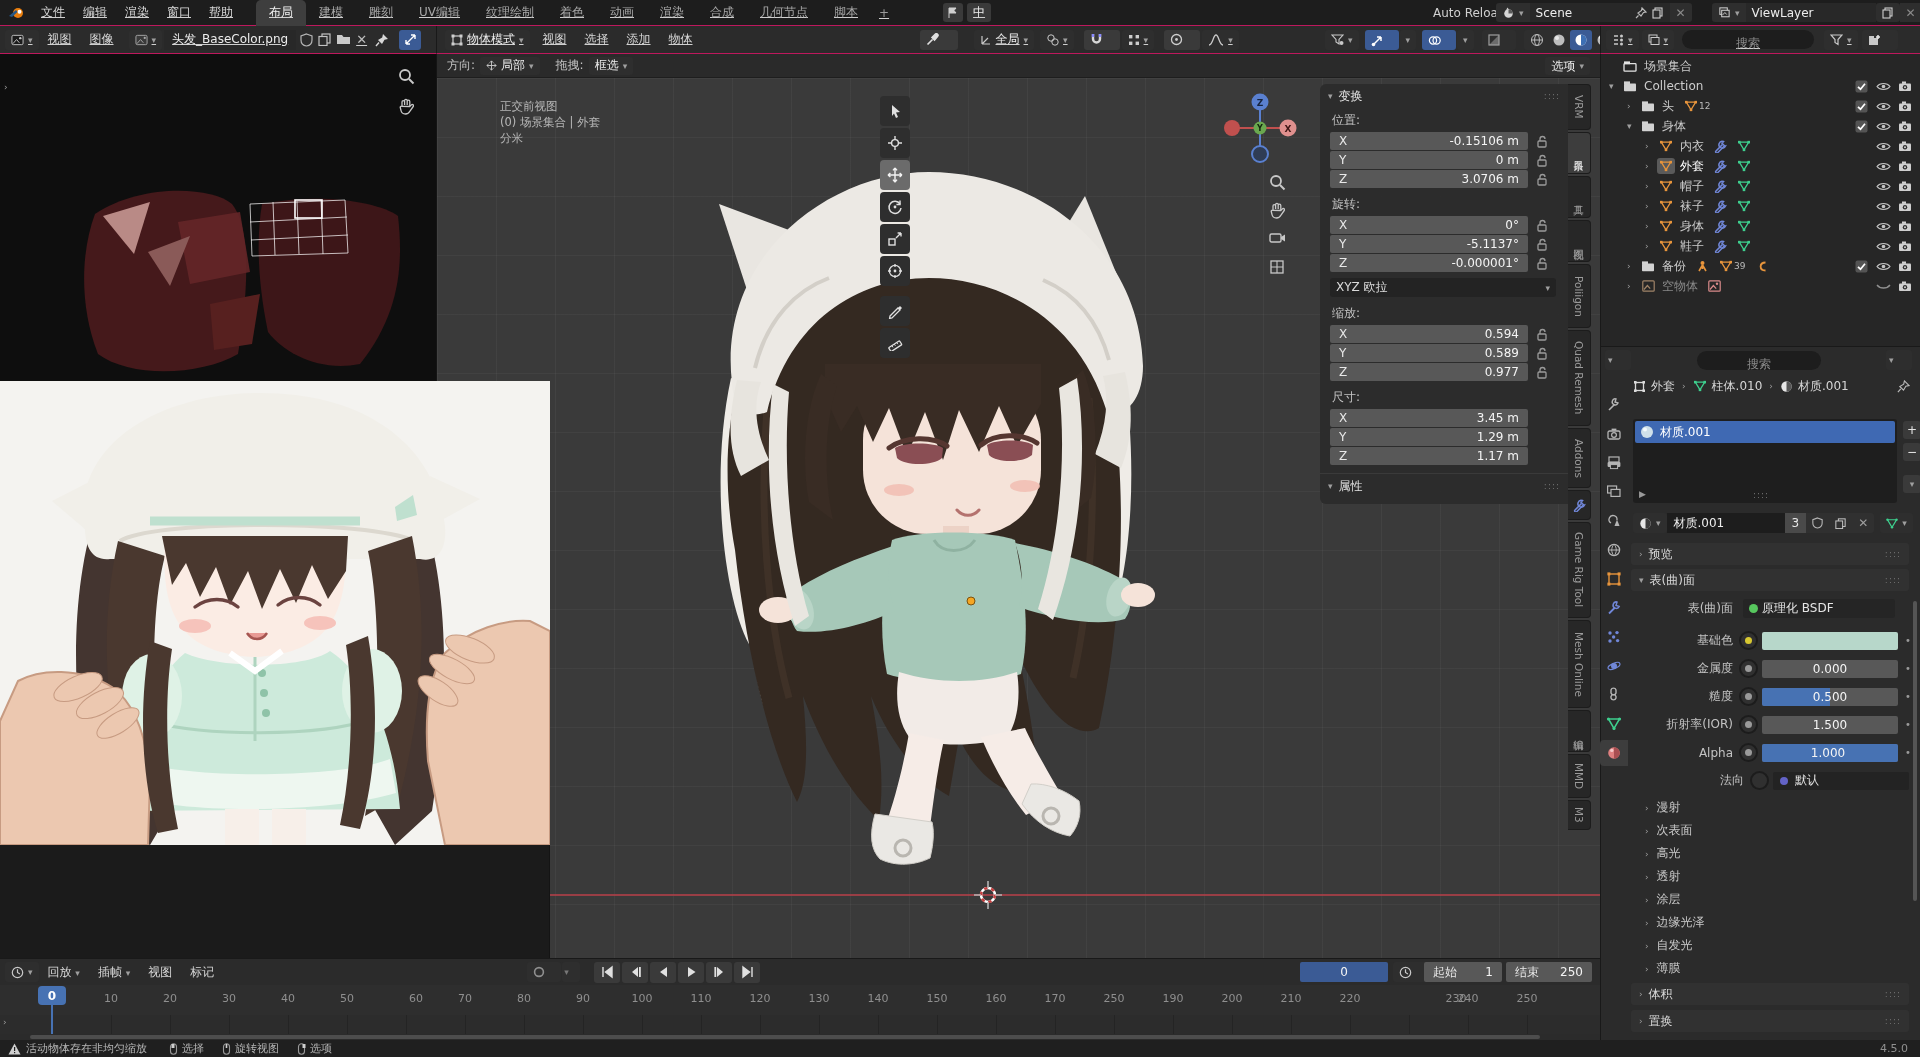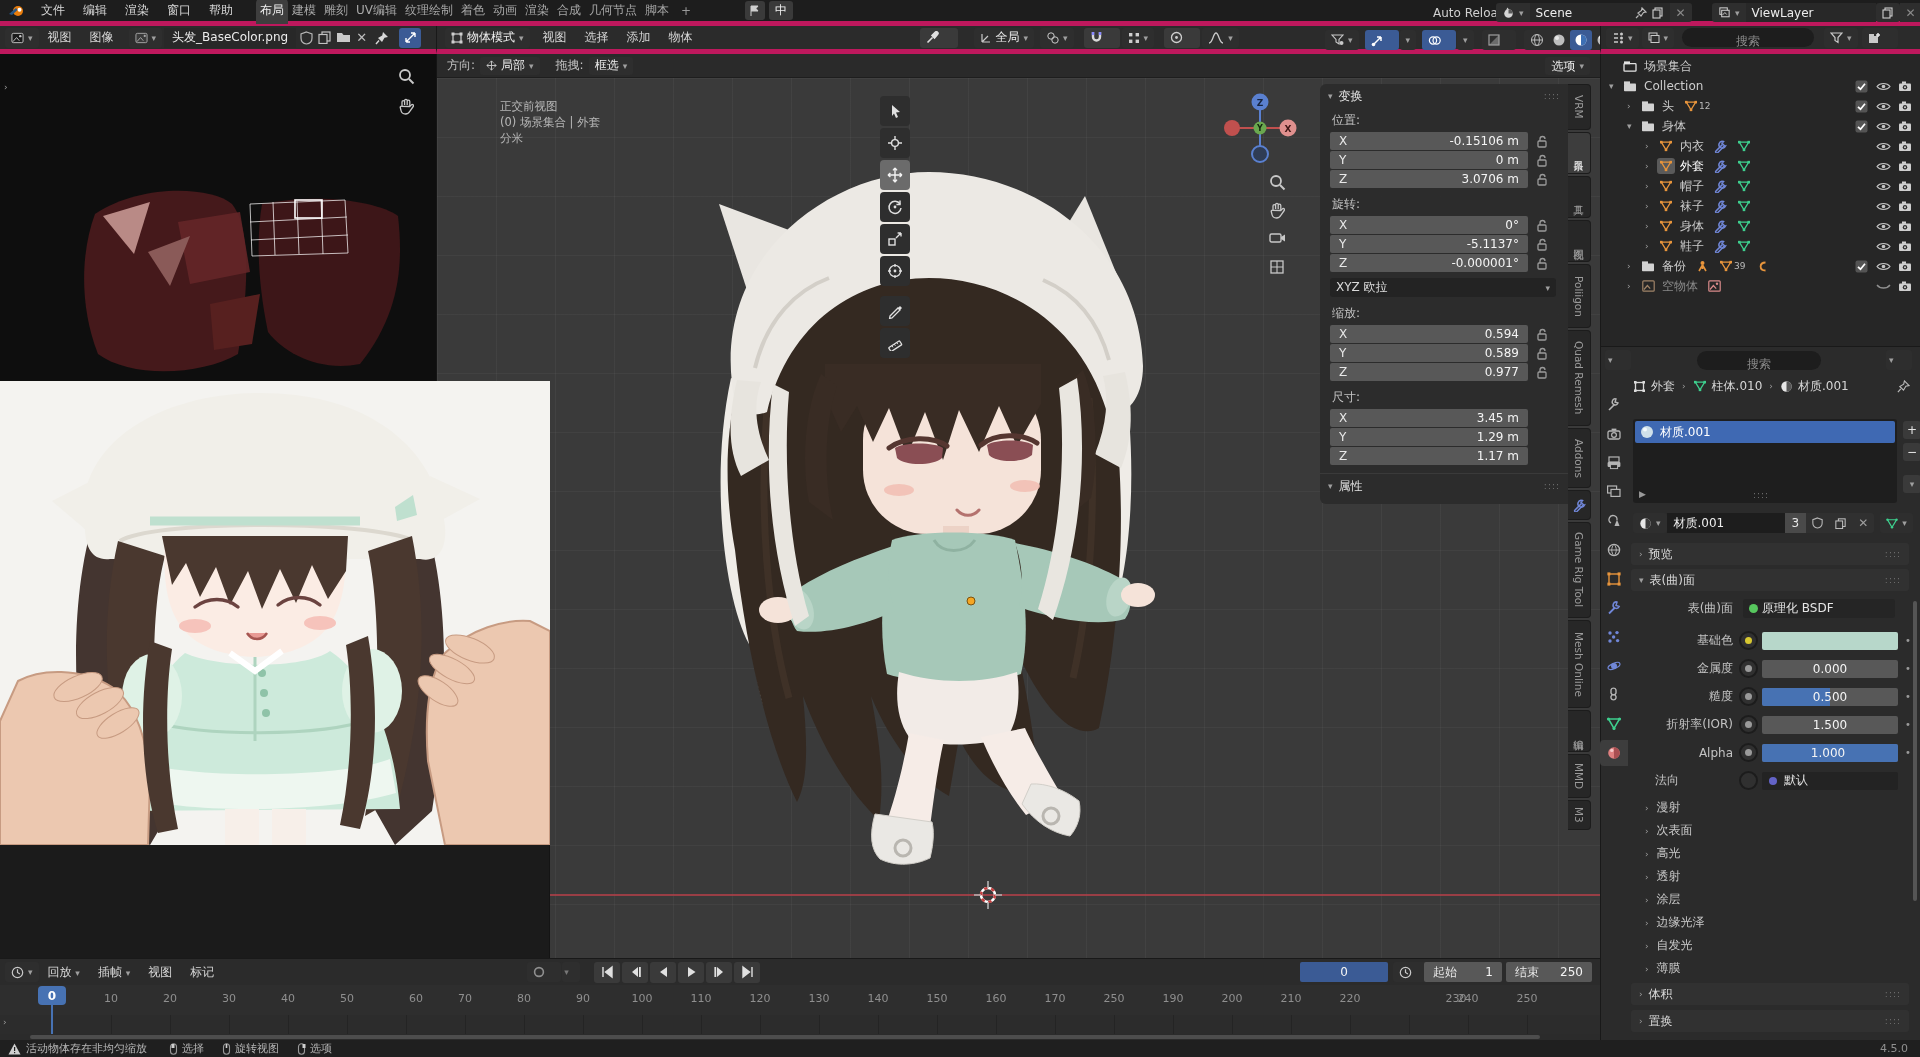--- a/index.html
+++ b/index.html
@@ -2,23 +2,23 @@
 <html><head>
 <meta charset="utf-8">
 <style>
   html,body{margin:0;padding:0;background:#000;}
   #root{position:relative;width:1920px;height:1057px;overflow:hidden;background:#1d1d1d;
         font-family:"DejaVu Sans","Liberation Sans",sans-serif;font-size:12px;color:#cfcfcf;
         -webkit-font-smoothing:antialiased;}
   .abs{position:absolute;}
   .row{display:flex;align-items:center;}
   .menu-item{padding:0 9px;color:#d6d6d6;cursor:default;}
-  .ws-tab{padding:0 4px;height:26px;display:flex;align-items:center;color:#a8a8a8;border-radius:5px 5px 0 0;}
+  .ws-tab{padding:0 13px;height:26px;display:flex;align-items:center;color:#a8a8a8;border-radius:5px 5px 0 0;}
   .ws-tab.active{background:#3e3e3e;color:#f0f0f0;}
-  .hdr{background:#2b2b2b;border-bottom:5px solid #be185d;box-sizing:border-box;}
+  .hdr{background:#2b2b2b;border-bottom:1px solid #be185d;box-sizing:border-box;text-decoration:underline;}
   .btn{background:#282828;border-radius:3px;display:inline-flex;align-items:center;gap:4px;padding:0 6px;height:20px;color:#dcdcdc;}
   .btn.blue{background:#3b5b95;}
   .btn.grey{background:#3a3a3a;}
   .field{background:#585858;border-radius:2px;color:#f4f4f4;position:relative;display:flex;align-items:center;height:18px;overflow:hidden;}
   .field .ax{margin-left:9px;color:#e8e8e8;}
   .field .val{position:absolute;right:9px;}
   .field .fill{position:absolute;left:0;top:0;bottom:0;background:#4772b3;}
   .lbl{color:#c3c3c3;}
   .grip{color:#6f6f6f;font-size:9px;letter-spacing:1px;}
   .panel-hdr{background:#313131;border-radius:3px;display:flex;align-items:center;color:#d8d8d8;height:22px;padding:0 8px;gap:6px;}
@@ -1449,21 +1449,21 @@
             <span style="width:7px;height:7px;border-radius:50%;background:#9a9a9a;"></span>
           </span>
           <span style="width:4px;"></span>
           <span class="field" style="width:136px;">
             <span class="fill" style="width:100%;"></span>
             <span class="val" style="left:0;right:4px;text-align:center;">1.000</span>
           </span>
           <span class="kdot" style="margin-left:7px;">•</span>
         </div>
         <div class="row" style="position: absolute; left: 0px; top: 424px; width: 320px;">
-          <span class="lbl" style="width:132px;text-align:center;">法向</span>
+          <span class="lbl" style="width:132px;text-align:right;padding-left:11px;">法向</span>
           <span class="slider-dot" style="margin-left:6px;">
             <span style="width:7px;height:7px;border-radius:50%;background:transparent;"></span>
           </span>
           <span style="width:4px;"></span>
           <span class="field" style="width:136px;background:#232323;">
             <span style="width:8px;height:8px;border-radius:50%;background:#6363c7;margin-left:7px;"></span>
             <span style="margin-left:7px;color:#e3e3e3;">默认</span>
           </span>
         </div>
       </div>

